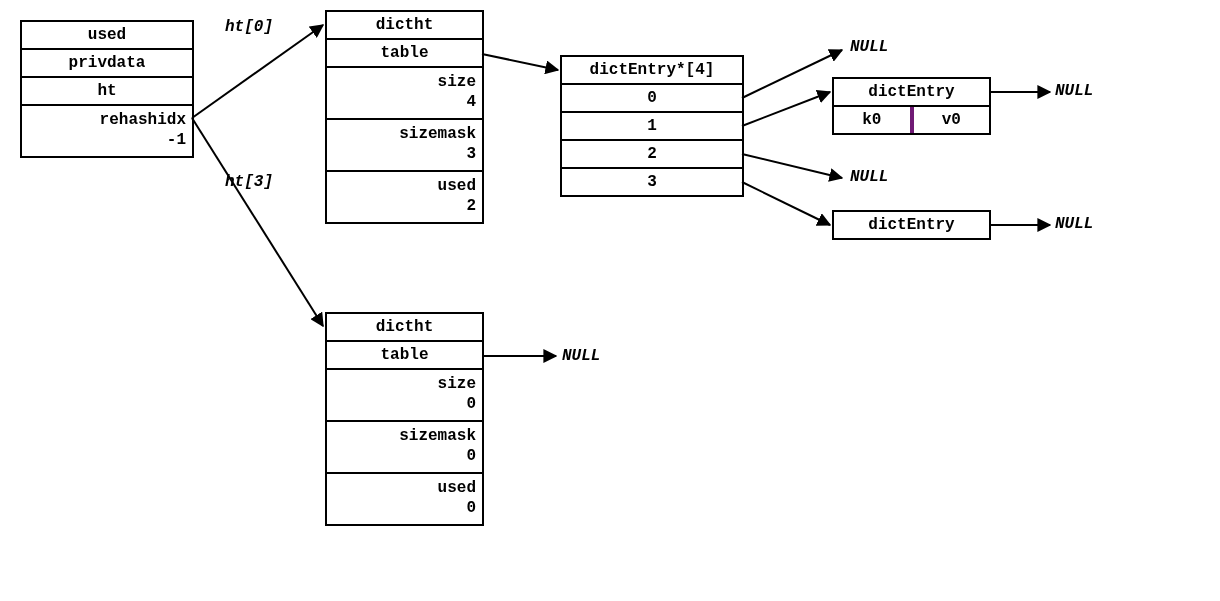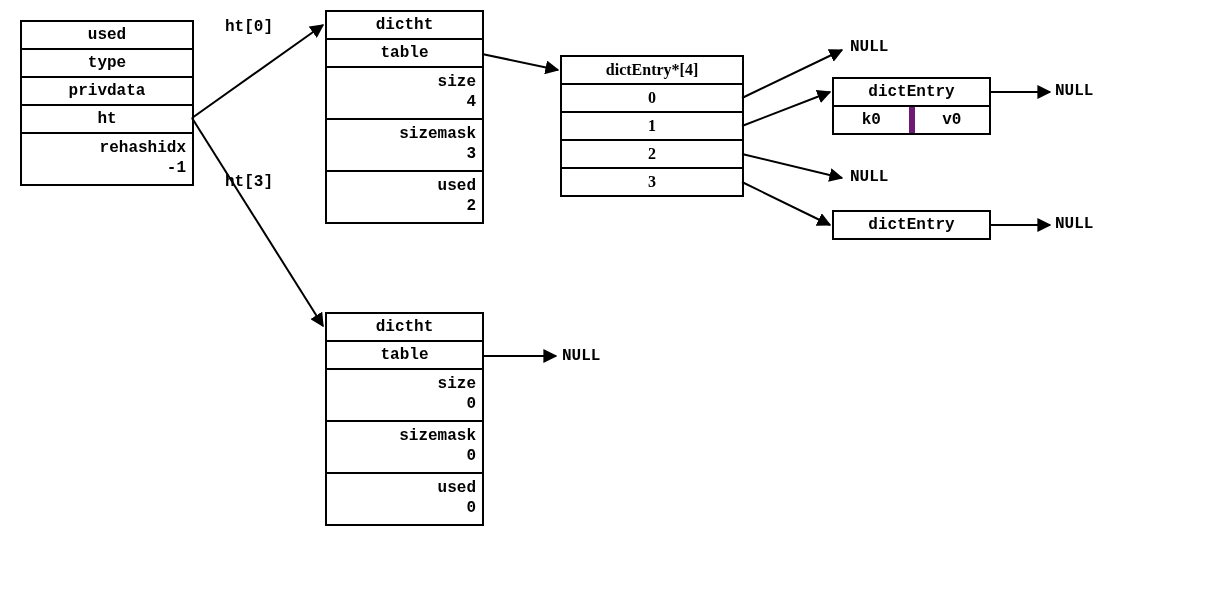--- a/index.html
+++ b/index.html
@@ -25,46 +25,46 @@
     border-bottom: 2px solid #000;
     text-align: center;
     padding: 2px 6px;
     line-height: 22px;
   }
   .cell:last-child { border-bottom: none; border-radius: 21px; }
   .tall { line-height: 20px; padding: 4px 6px 6px 6px; text-align: right; }
   .label {
     position: absolute;
     white-space: nowrap;
+    font-style: italic;
   }
   .kv {
     display: flex;
   }
   .kv > div {
     flex: 1;
     text-align: center;
     line-height: 22px;
     padding: 2px 0;
   }
-  .kv > div:first-child { border-right: 6px solid #701a75; }
+  .kv > div:first-child { border-right: 4px solid #701a75; }
   svg.arrows {
     position: absolute;
     left: 0; top: 0;
     width: 1220px; height: 601px;
     pointer-events: none;
   }
 </style>
 </head>
 <body>
 
 <div class="canvas">
 
   <div class="box" style="left:20px; top:20px; width:170px;">
     <div class="cell">used</div>
-    <div class="cell">type</div>
     <div class="cell">privdata</div>
     <div class="cell">ht</div>
     <div class="cell tall">
       <span>rehashidx</span><br>
       <span>-1</span>
     </div>
   </div>
 
   <div class="label" style="left:225px; top:18px;">ht[0]</div>
   <div class="label" style="left:225px; top:173px;">ht[3]</div>
@@ -96,21 +96,21 @@
     <div class="cell tall">
       <span>sizemask</span><br>
       <span>0</span>
     </div>
     <div class="cell tall">
       <span>used</span><br>
       <span>0</span>
     </div>
   </div>
 
-  <div class="box" style="left:560px; top:55px; width:180px;font-family:Liberation Serif, serif;">
+  <div class="box" style="left:560px; top:55px; width:180px;">
     <div class="cell">dictEntry*[4]</div>
     <div class="cell">0</div>
     <div class="cell">1</div>
     <div class="cell">2</div>
     <div class="cell">3</div>
   </div>
 
   <div class="box" style="left:832px; top:77px; width:155px;">
     <div class="cell">dictEntry</div>
     <div class="kv">

